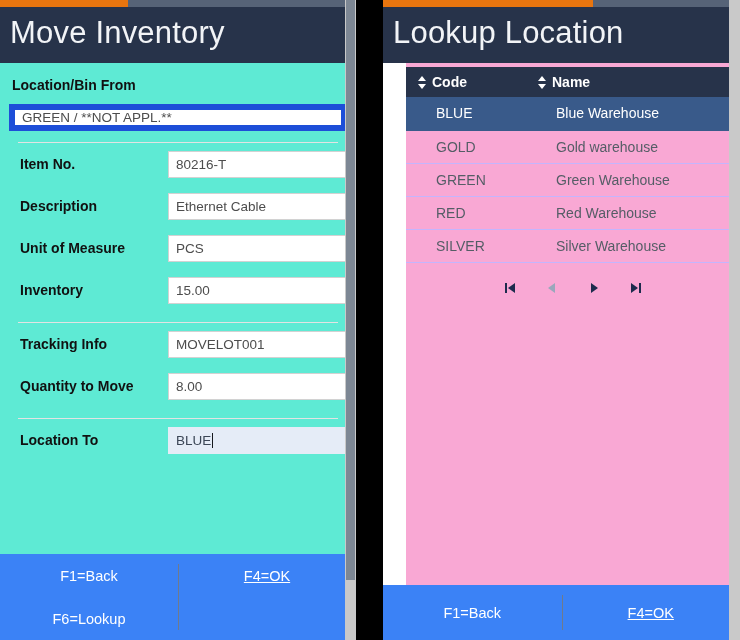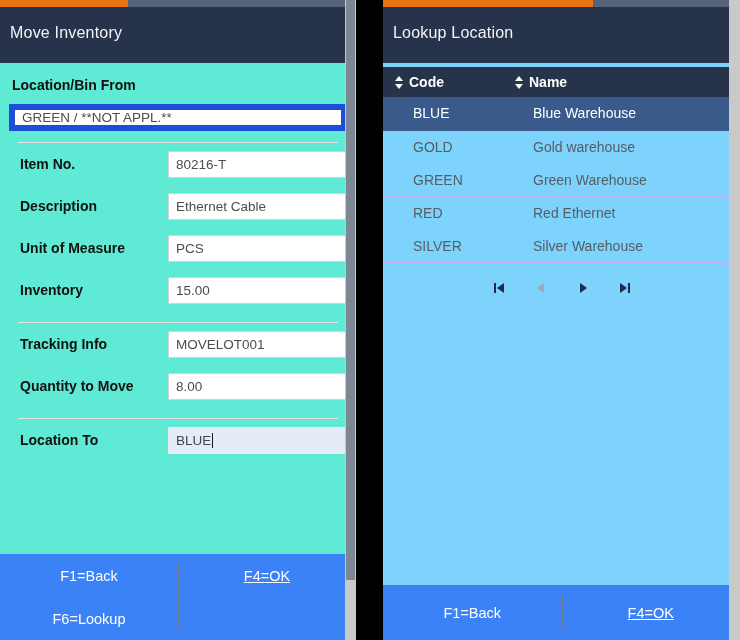--- a/index.html
+++ b/index.html
@@ -44,21 +44,21 @@
   .panel-right .progressbar .fill { width: 210px; }
 
   
   .titlebar {
     background: #27334a;
     flex: 0 0 auto;
     padding: 12px 0 14px 10px;
   }
   .titlebar .title {
     color: #f2f4f7;
-    font-size: 16px;
+    font-size: 31px;
     font-weight: 300;
     letter-spacing: 0.2px;
     line-height: 30px;
     white-space: nowrap;
   }
   .panel-left .titlebar  { height: 56px; padding-top: 11px; }
   .panel-right .titlebar { height: 56px; padding-top: 11px; }
 
   
   .form-body {
@@ -177,23 +177,24 @@
     left: 50%;
     top: 10px;
     bottom: 10px;
     width: 1px;
     background: #6e7a8d;
   }
 
   
   .table-wrap {
     flex: 1 1 auto;
-    background: #7dd3fc;
+    background: #f9a8d4;
     overflow: hidden;
     padding-top: 4px;
+    margin-left: 23px;
   }
   .lk-table { width: 100%; border-collapse: collapse; }
   .lk-table thead th {
     background: #27334a;
     color: #ffffff;
     font-size: 14px;
     font-weight: bold;
     text-align: left;
     height: 30px;
     padding: 0 0 0 12px;
@@ -378,21 +379,21 @@
           <tr>
             <td class="c-code">GOLD</td>
             <td>Gold warehouse</td>
           </tr>
           <tr>
             <td class="c-code">GREEN</td>
             <td>Green Warehouse</td>
           </tr>
           <tr>
             <td class="c-code">RED</td>
-            <td>Red Ethernet</td>
+            <td>Red Warehouse</td>
           </tr>
           <tr>
             <td class="c-code">SILVER</td>
             <td>Silver Warehouse</td>
           </tr>
         </tbody>
       </table>
 
       <div class="pager">
         <span class="pg">

